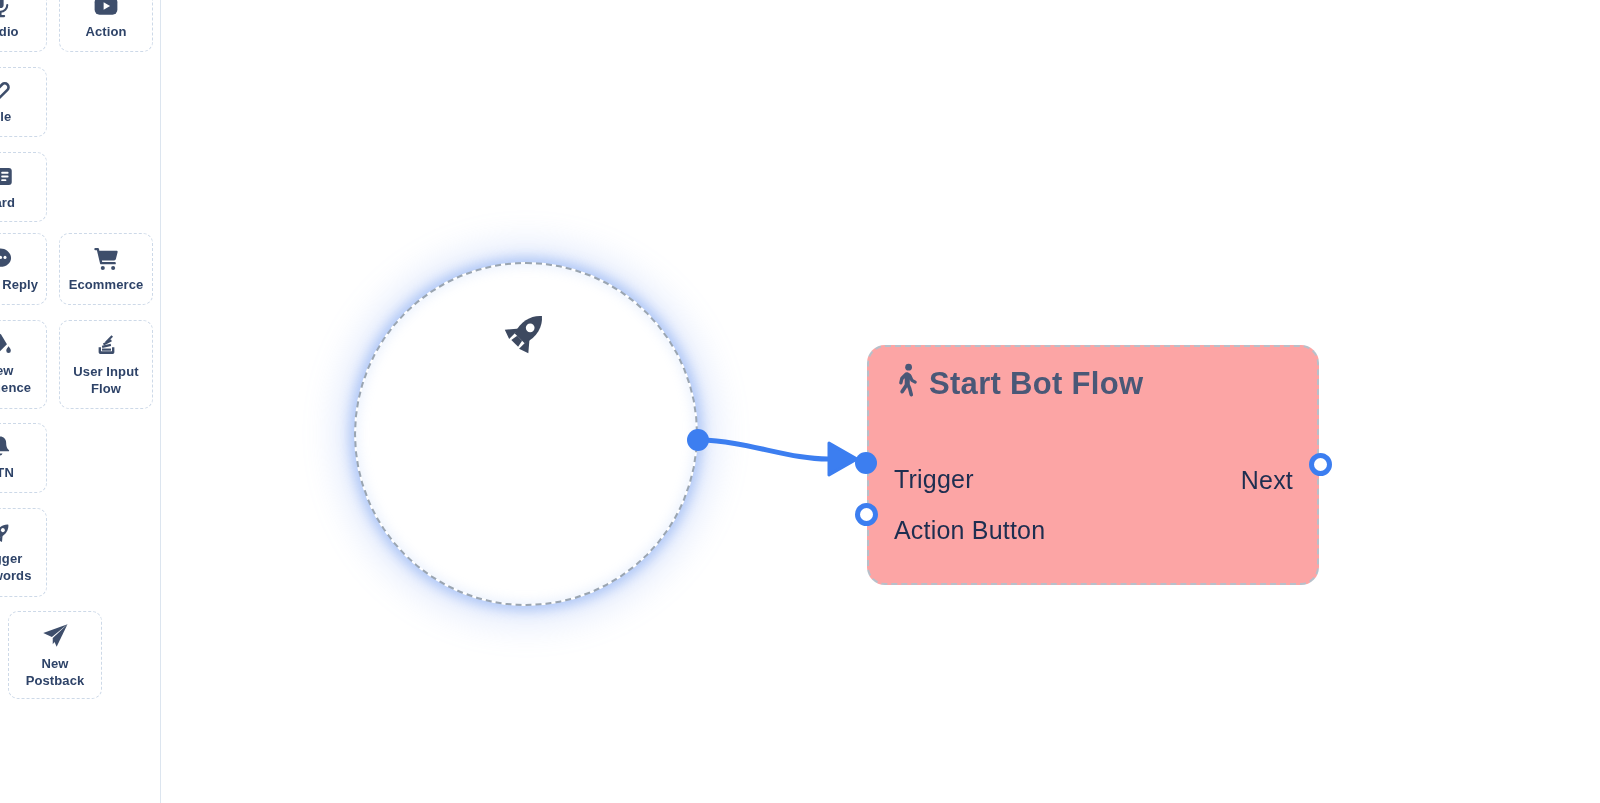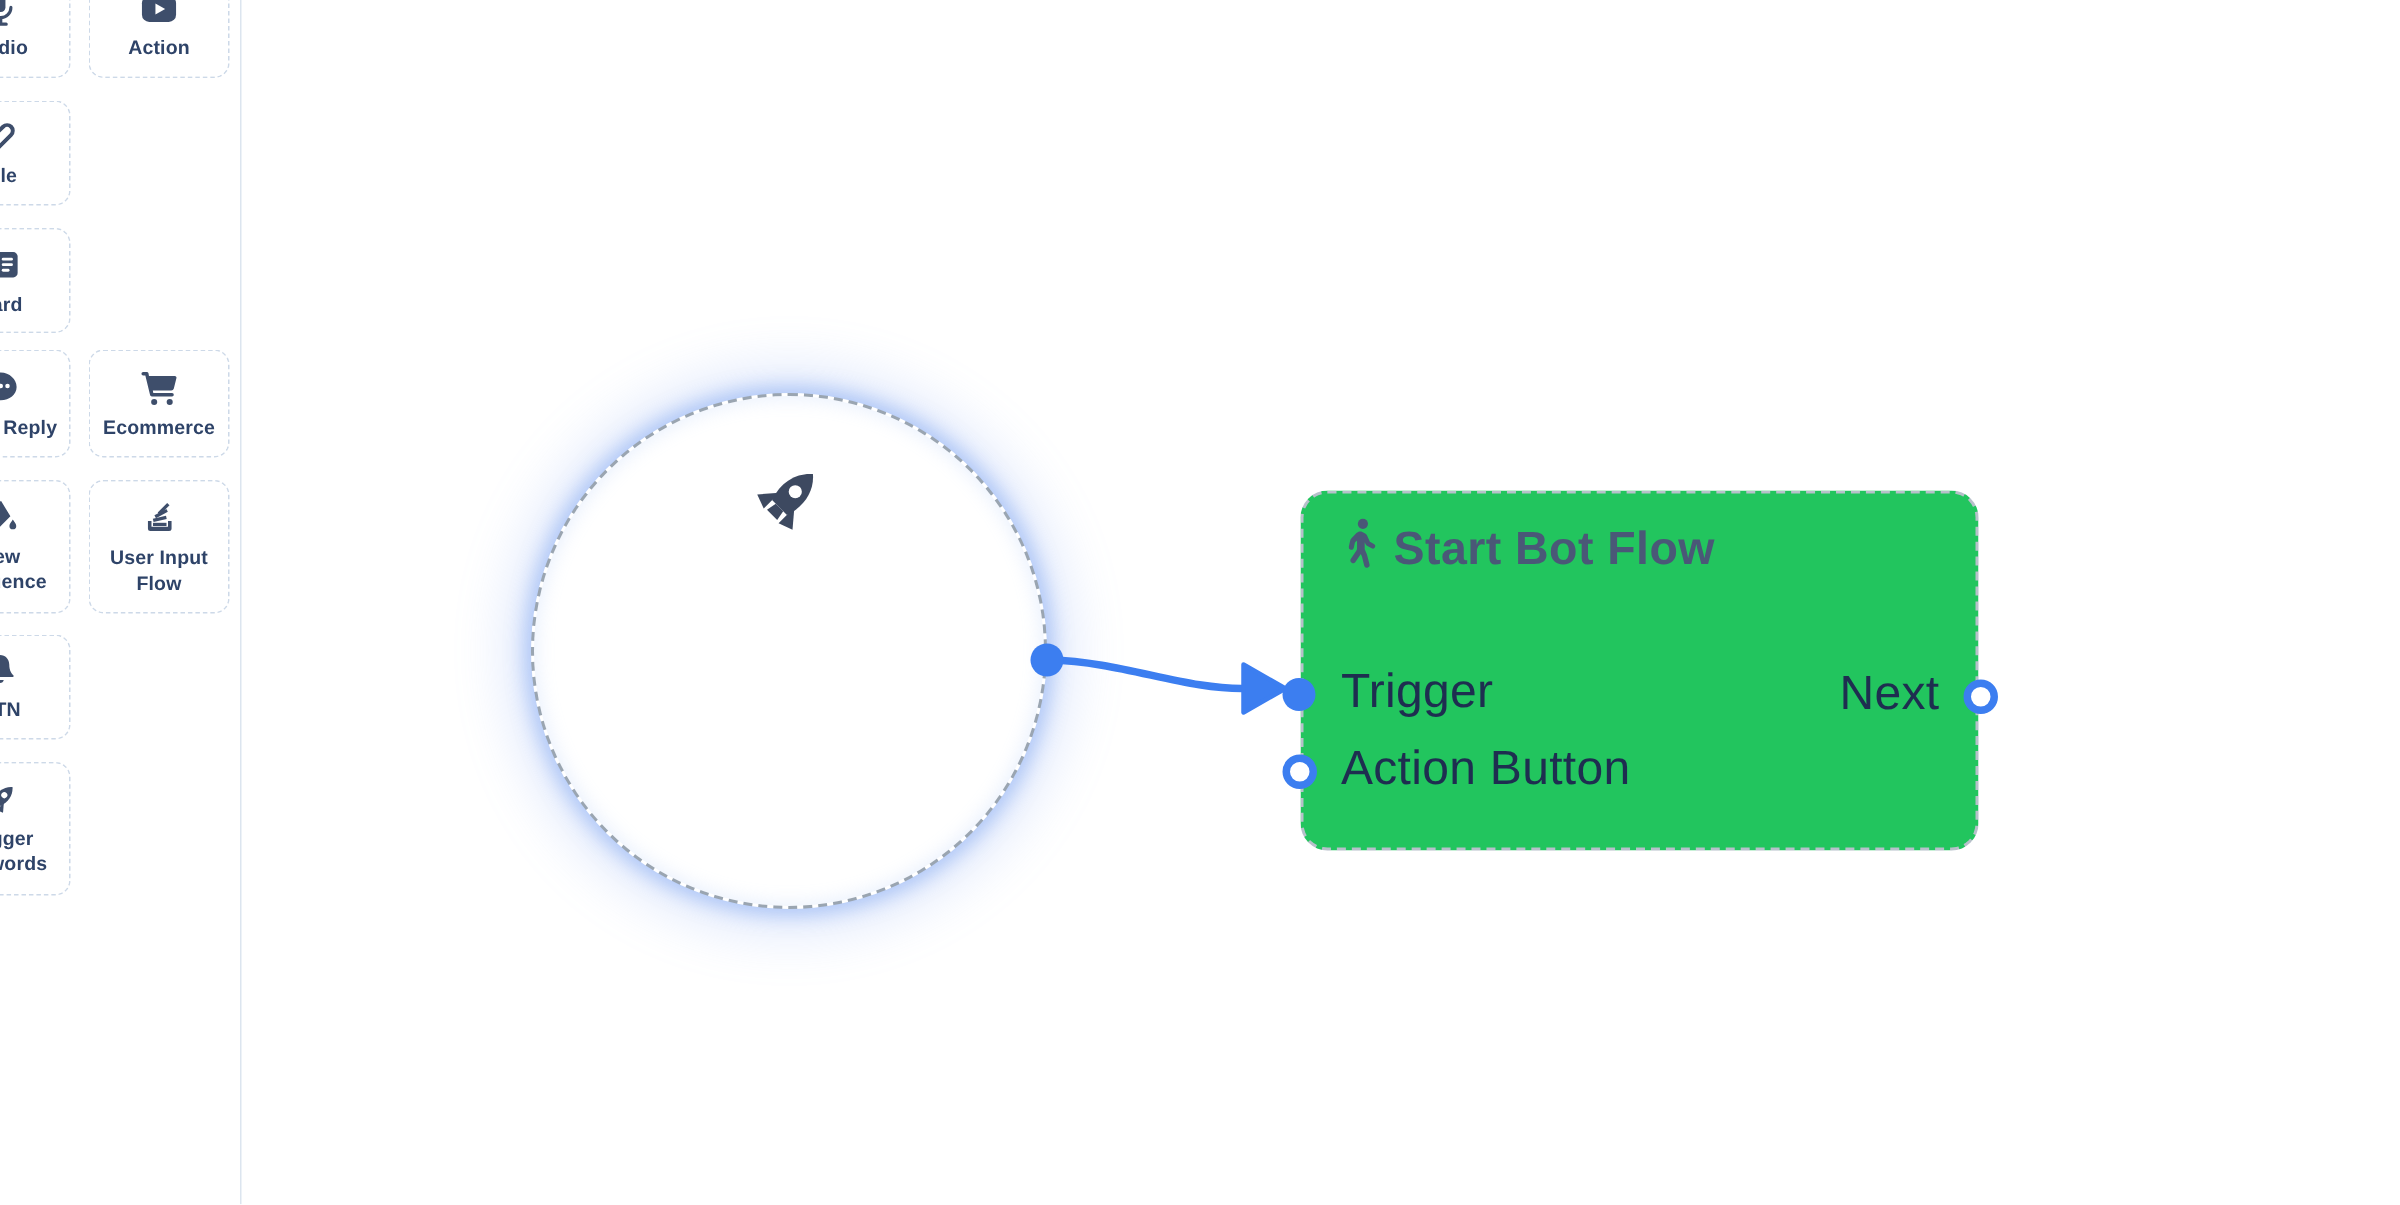--- a/index.html
+++ b/index.html
@@ -14,26 +14,26 @@
         gap:5px;padding:6px 2px;cursor:grab;}
   .card .ic{color:#3e4e6b;display:flex;align-items:center;justify-content:center;}
   .card .lbl{font-size:13px;font-weight:600;color:#2e4368;text-align:center;
              line-height:1.3;letter-spacing:.1px;white-space:pre-line;}
   
   #start-circle{position:absolute;left:354px;top:262px;width:344px;height:344px;
     box-sizing:border-box;border:2px dashed #9aa5b1;border-radius:50%;background:#fff;
     box-shadow:0 0 12px 5px rgba(124,163,242,.50),0 0 32px 20px rgba(140,175,245,.22),
                inset 0 0 12px 2px rgba(150,185,245,.20);}
   #start-circle .rocket{position:absolute;left:140px;top:42px;color:#3d4960;}
-  #flow-node{position:absolute;left:867px;top:327px;width:452px;height:240px;
-    box-sizing:border-box;border:2px dashed #b7c0ca;border-radius:18px;background:#22c55e;}
+  #flow-node{position:absolute;left:867px;top:345px;width:452px;height:240px;
+    box-sizing:border-box;border:2px dashed #b7c0ca;border-radius:18px;background:#fca5a5;}
   #flow-node .title{position:absolute;left:26px;top:15px;height:44px;
     display:flex;align-items:center;gap:10px;color:#4a5877;}
   #flow-node .title .t{font-size:31px;font-weight:700;letter-spacing:.3px;color:#4a5877;}
-  .port-label{position:absolute;font-size:32px;font-weight:500;color:#1e2e50;
+  .port-label{position:absolute;font-size:25px;font-weight:500;color:#1e2e50;
     transform:translateY(-50%);letter-spacing:.2px;text-align:right;}
   
   .port{position:absolute;box-sizing:border-box;border-radius:50%;cursor:crosshair;}
   .port.filled{width:22px;height:22px;background:#3c7ef0;}
   .port.ring{width:23px;height:23px;background:#fff;border:5px solid #3c7ef0;}
   #edge-layer{position:absolute;left:0;top:0;pointer-events:none;}
 </style>
 </head>
 <body>
 
@@ -153,20 +153,30 @@
               <path d="M24 31 13 44l11 4z"></path>
               <path d="M40 31 51 44l-11 4z"></path>
               <path d="M28 39l-1.5 8h11L36 39z"></path>
             </g>
           </svg>
       </span>
       <span class="lbl">Trigger Keywords</span>
     </div>
 
 
+    <div class="card" style="left:8px;top:611px;width:94px;height:88px">
+      <span class="ic">
+        <svg width="30" height="30" viewBox="0 0 24 24" fill="#3e4e6b">
+            <path d="M22 2.5 2.6 9.6l6.9 3.1L22 2.5z"></path>
+            <path d="M10.2 13.6l3.1 7L22 2.5 10.2 13.6z"></path>
+            <path d="M10.2 13.6v4.9l2-2.6z"></path>
+          </svg>
+      </span>
+      <span class="lbl">New Postback</span>
+    </div>
 
   </div>
 
   <div id="start-circle">
     <span class="rocket">
       <svg width="56" height="56" viewBox="0 0 64 64">
           <g transform="rotate(45 32 32)" fill="#3d4960">
             <path d="M32 3c9 7.5 13.5 21 8 36H24C18.5 24 23 10.5 32 3z"></path>
             <circle cx="32" cy="22" r="5" fill="#fff"></circle>
             <path d="M24 31 13 44l11 4z"></path>

